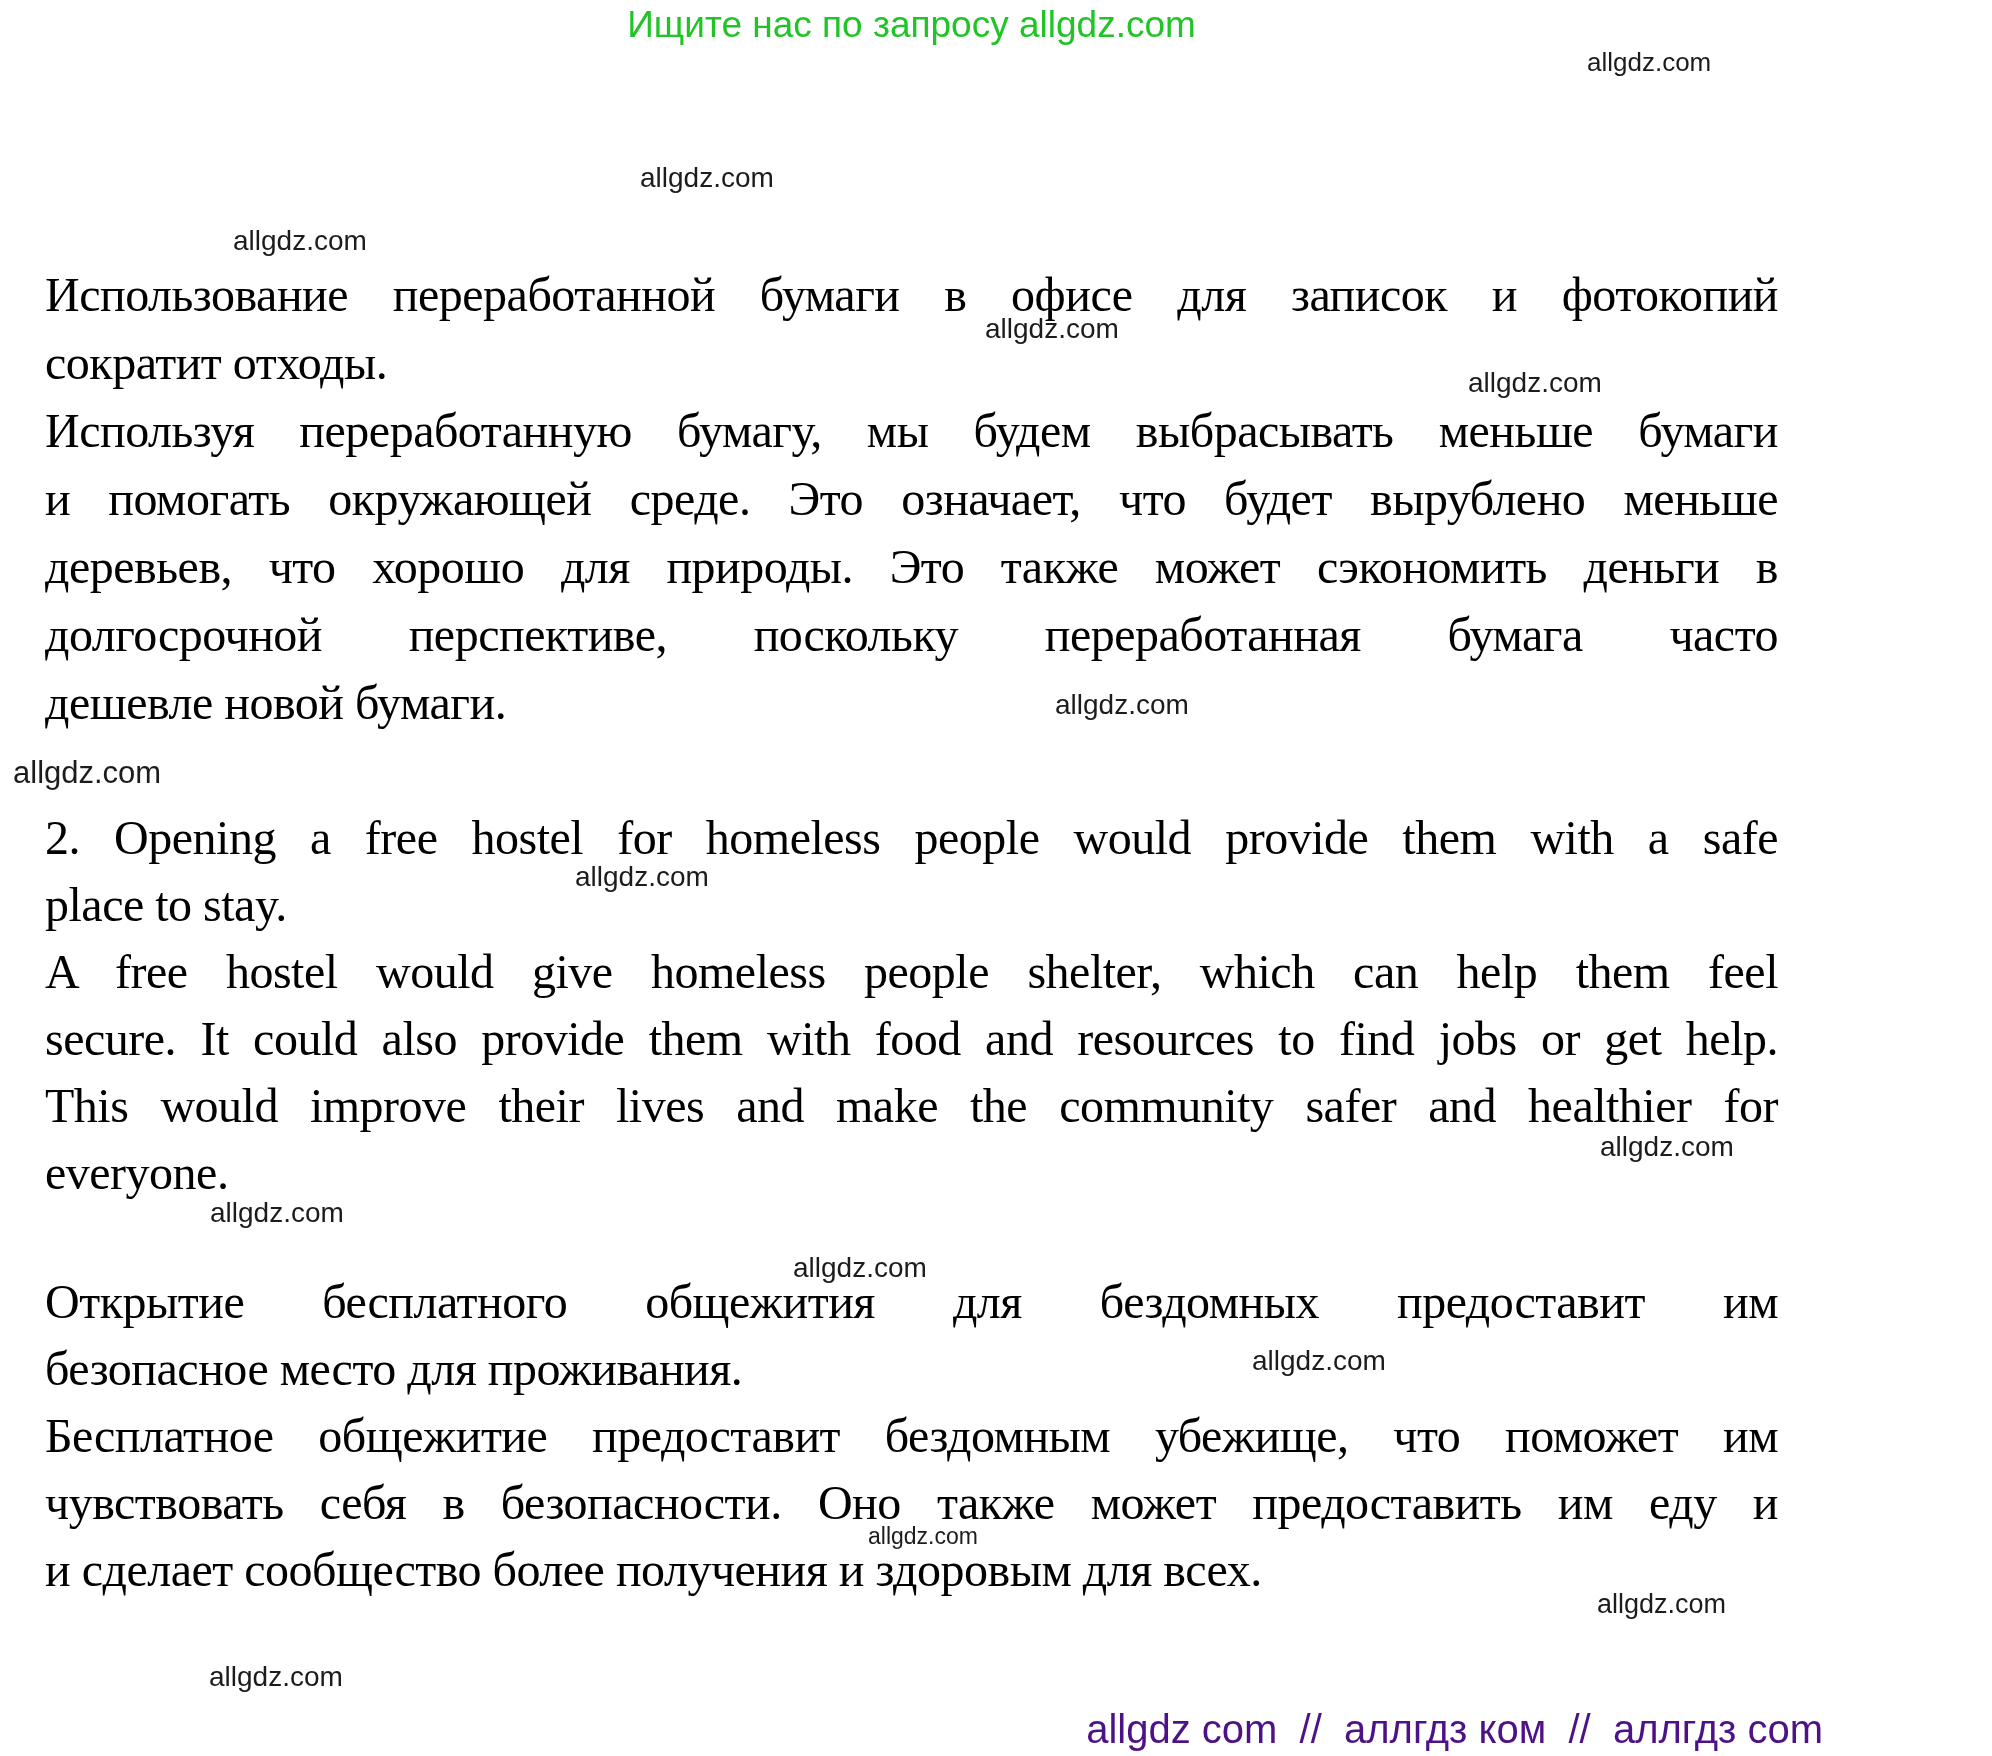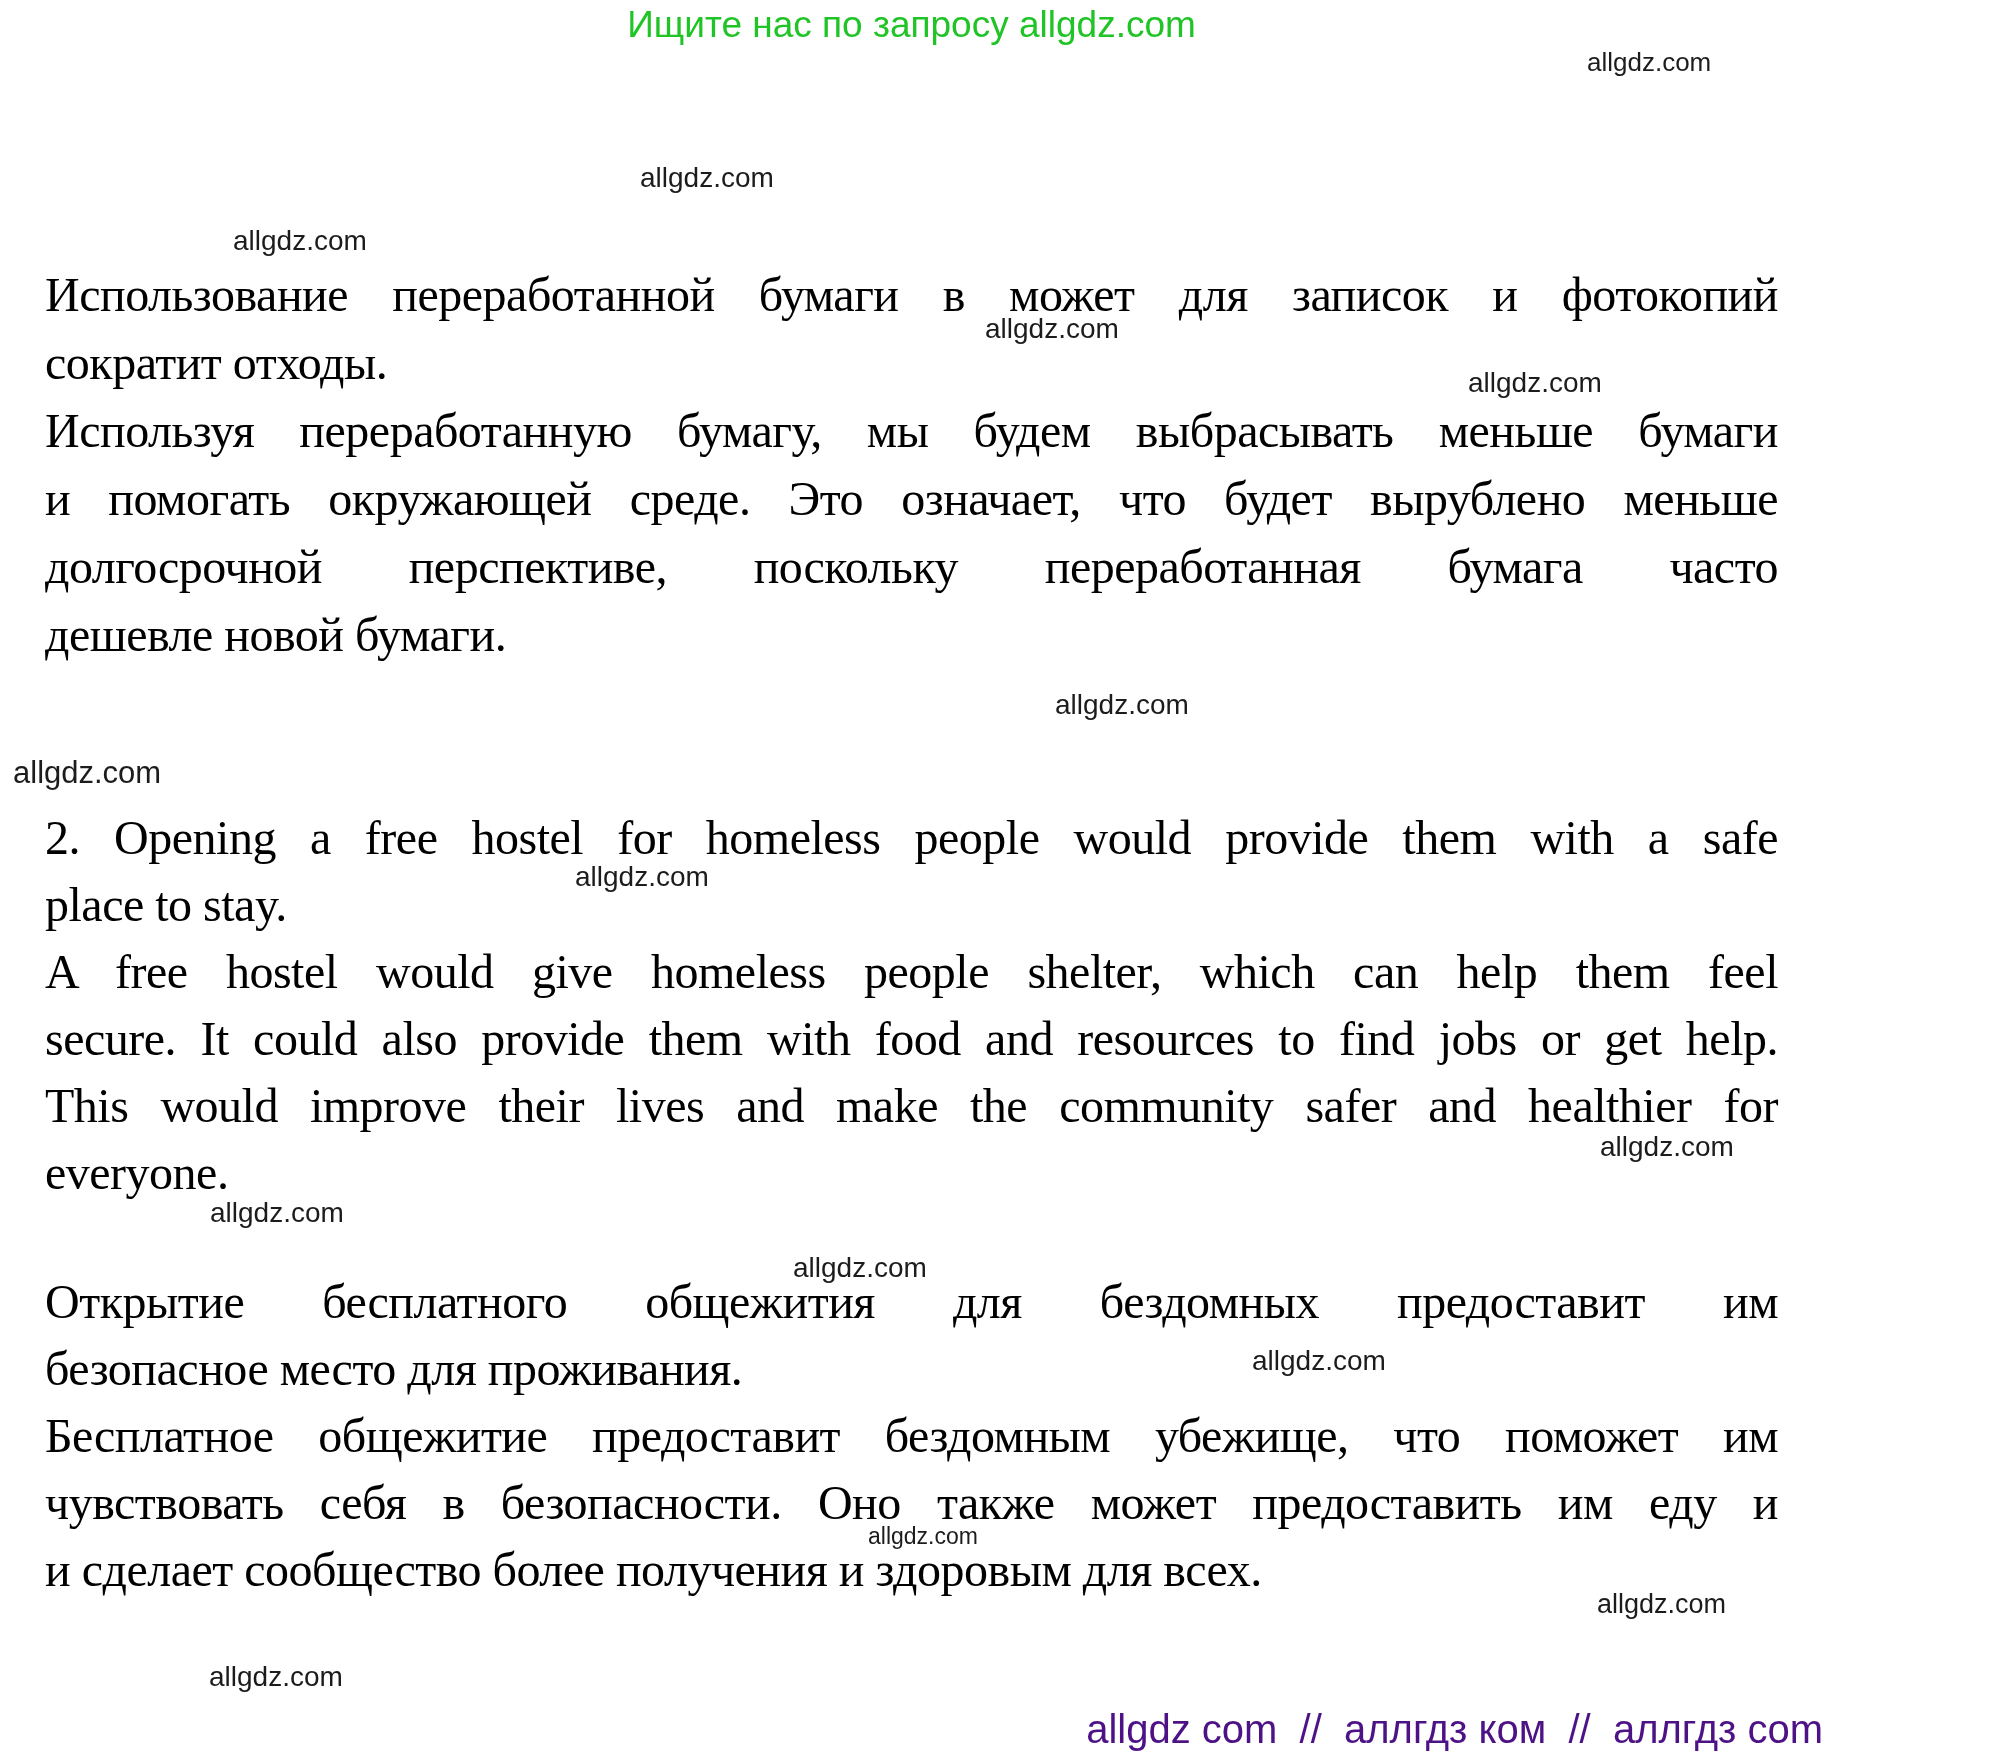--- a/index.html
+++ b/index.html
@@ -60,24 +60,25 @@
 </style>
 </head>
 <body>
 
 <div class="page">
 
   <div class="promo-header">Ищите нас по запросу allgdz.com</div>
 
 
   <div class="textblock lh68" style="top:261px;">
-    <div class="line just">Использование переработанной бумаги в может для записок и фотокопий</div>
+    <div class="line just">Использование переработанной бумаги в офисе для записок и фотокопий</div>
     <div class="line">сократит отходы.</div>
     <div class="line just">Используя переработанную бумагу, мы будем выбрасывать меньше бумаги</div>
     <div class="line just">и помогать окружающей среде. Это означает, что будет вырублено меньше</div>
+    <div class="line just">деревьев, что хорошо для природы. Это также может сэкономить деньги в</div>
     <div class="line just">долгосрочной перспективе, поскольку переработанная бумага часто</div>
     <div class="line">дешевле новой бумаги.</div>
   </div>
 
   <div class="textblock lh67" style="top:804px;">
     <div class="line just">2. Opening a free hostel for homeless people would provide them with a safe</div>
     <div class="line">place to stay.</div>
     <div class="line just">A free hostel would give homeless people shelter, which can help them feel</div>
     <div class="line just">secure. It could also provide them with food and resources to find jobs or get help.</div>
     <div class="line just">This would improve their lives and make the community safer and healthier for</div>

